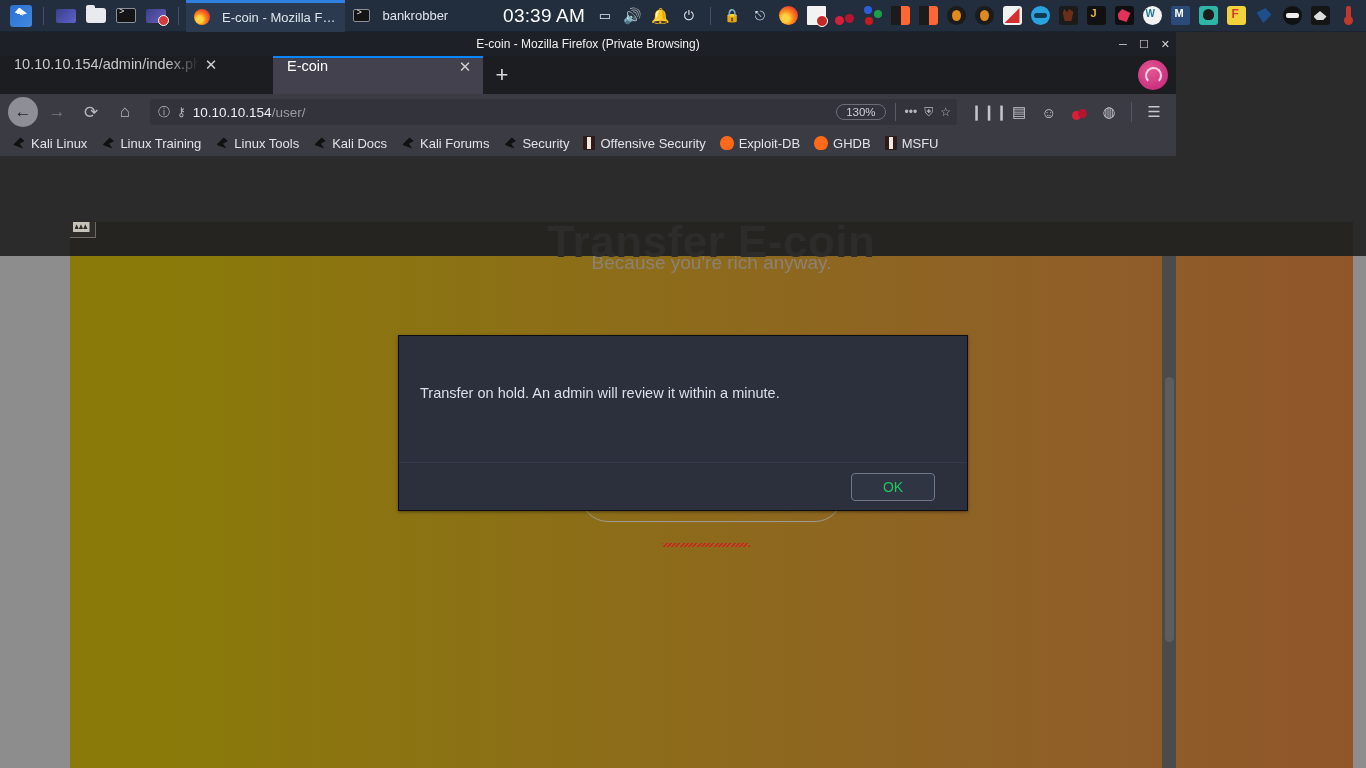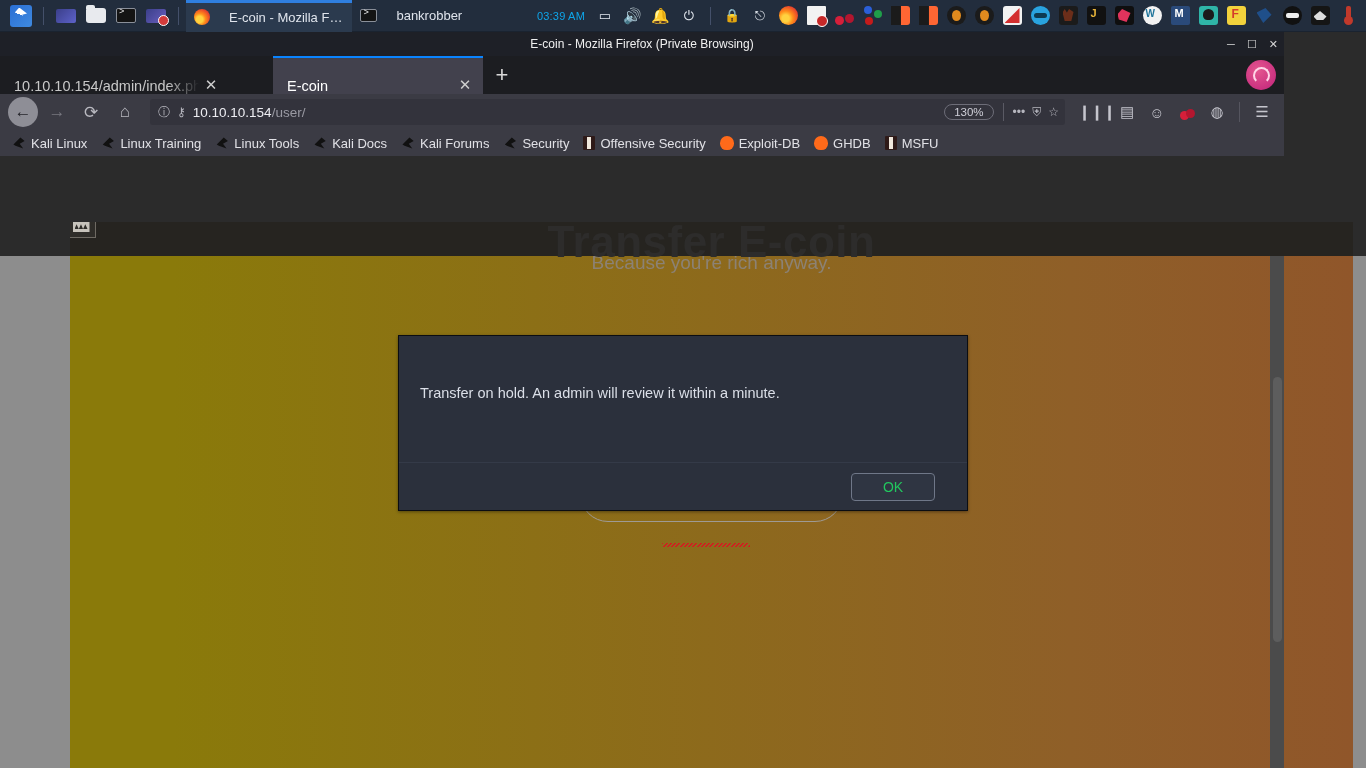--- a/index.html
+++ b/index.html
@@ -61,29 +61,29 @@
   .ic-screen2 {
     width:20px; height:14px; border-radius:2px;
     background:linear-gradient(135deg,#3b3f8a,#6a5fbf); position:relative;
   }
   .ic-screen2:after{
     content:""; position:absolute; right:-3px; bottom:-3px; width:9px; height:9px;
     border-radius:50%; background:#d43b3b; border:1px solid #fff;
   }
   .tb-win {
     display:flex; align-items:center; height:32px; padding:0 10px 0 8px;
-    gap:19px; color:#dfe4ec; font-size:13px; white-space:nowrap;
+    gap:12px; color:#dfe4ec; font-size:13px; white-space:nowrap;
   }
   .tb-win.active { background:#2b3a4e; border-top:3px solid #2f7fe0; }
   .ff-ico {
     width:16px;height:16px;border-radius:50%;
     background:radial-gradient(circle at 35% 65%, #ffd23f 0 22%, #ff8c1a 40%, #e8452c 70%, #b82d2d 100%);
   }
   .tb-win .ic-term { width:17px; height:13px; }
-  .tb-clock { margin-left:auto; font-size:11px; color:#0ea5e9; padding-right:6px; letter-spacing:.2px;}
+  .tb-clock { margin-left:auto; font-size:19px; color:#ffffff; padding-right:6px; letter-spacing:.2px;}
   .tray { display:flex; align-items:center; padding-right:4px; }
   .tray .tb-icon { width:24px; }
   .tray-glyph { color:#e2e7ee; font-size:15px; line-height:1; }
   .tray-glyph.sm { font-size:13px; }
   .app-ico { width:19px; height:19px; border-radius:3px; }
   .ai-ff    { border-radius:50%; background:radial-gradient(circle at 35% 65%, #ffd23f 0 20%, #ff8c1a 42%, #e8452c 72%, #a52a2a 100%); }
   .ai-doc   { background:#f2f2f2; position:relative; border-radius:1px;}
   .ai-doc:after{content:"";position:absolute;right:-2px;bottom:-2px;width:10px;height:10px;border-radius:50%;background:#c62828;border:1.5px solid #fff;}
   .ai-cherry{ background:transparent; position:relative; }
   .ai-cherry:before,.ai-cherry:after{content:"";position:absolute;width:9px;height:9px;border-radius:50%;background:#d61f3a;bottom:0;}
@@ -118,39 +118,39 @@
   .ai-bird:after{content:"";position:absolute;inset:2px;background:#1f4f8a;clip-path:polygon(0 30%,60% 0,100% 45%,45% 100%);}
   .ai-mask  { background:#111; border-radius:50%; position:relative;}
   .ai-mask:after{content:"";position:absolute;left:3px;top:7px;width:13px;height:5px;background:#eee;border-radius:2px;}
   .ai-wifi  { background:#151515; border-radius:3px; position:relative;}
   .ai-wifi:after{content:"";position:absolute;left:3px;top:5px;width:13px;height:9px;background:#ddd;clip-path:polygon(0 60%,50% 0,100% 60%,75% 100%,25% 100%);}
   .ai-therm { background:transparent; position:relative;}
   .ai-therm:before{content:"";position:absolute;left:7px;top:0;width:5px;height:13px;background:#c1392b;border-radius:2px;}
   .ai-therm:after{content:"";position:absolute;left:5px;bottom:0;width:9px;height:9px;border-radius:50%;background:#c1392b;}
 
   
-  #browser { position:absolute; top:32px; left:0; width:1284px; height:736px; background:#2b2b2b; }
+  #browser { position:absolute; top:32px; left:0; width:1176px; height:736px; background:#2b2b2b; }
 
   #titlebar {
     height:24px; background:#1e2027; color:#f0f0f0;
     display:flex; align-items:center; justify-content:center;
     font-size:12px; position:relative;
   }
   #titlebar .wbtns {
     position:absolute; right:6px; top:0; height:24px;
     display:flex; align-items:center; gap:12px; color:#d6d6d6; font-size:11px;
   }
   .wbtn { cursor:default; line-height:1; }
 
   #tabstrip {
     height:38px; background:#1c1d21; display:flex; align-items:flex-end; padding-left:0;
   }
   .tab {
     height:38px; min-width:210px; max-width:230px;
-    display:flex; align-items:flex-end; padding:0 8px 0 14px;
+    display:flex; align-items:flex-start; padding:0 8px 0 14px;
     color:#c8c8c8; font-size:14.5px; white-space:nowrap; position:relative;
   }
   .tab .ttext { overflow:hidden; text-overflow:clip; flex:1; }
   .tab.inactive { background:#1c1d21; }
   .tab.inactive .ttext {
     -webkit-mask-image: linear-gradient(to right,#000 82%, transparent 99%);
             mask-image: linear-gradient(to right,#000 82%, transparent 99%);
   }
   .tab.active { background:#42414d; color:#ffffff; border-top:2px solid #0a84ff;margin-left:44px; }
   .tab .tclose { width:20px; text-align:center; font-size:15px; color:#cfcfcf; }

